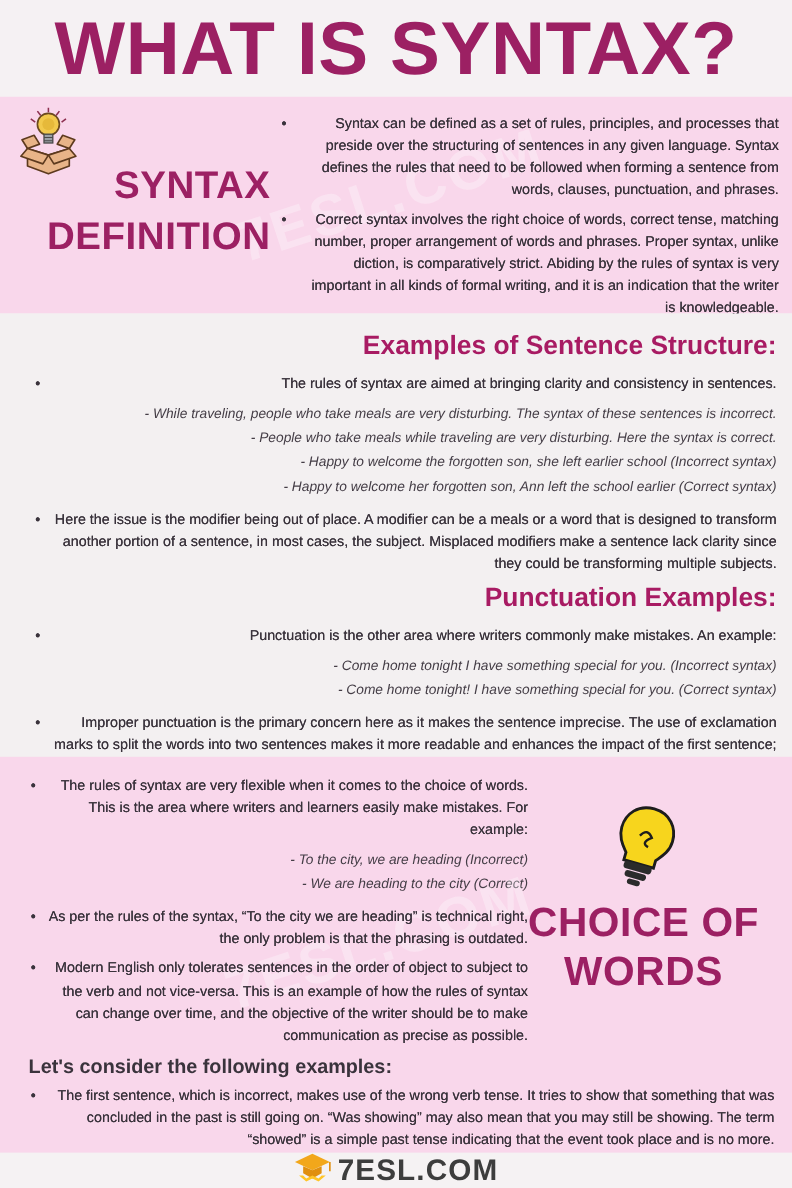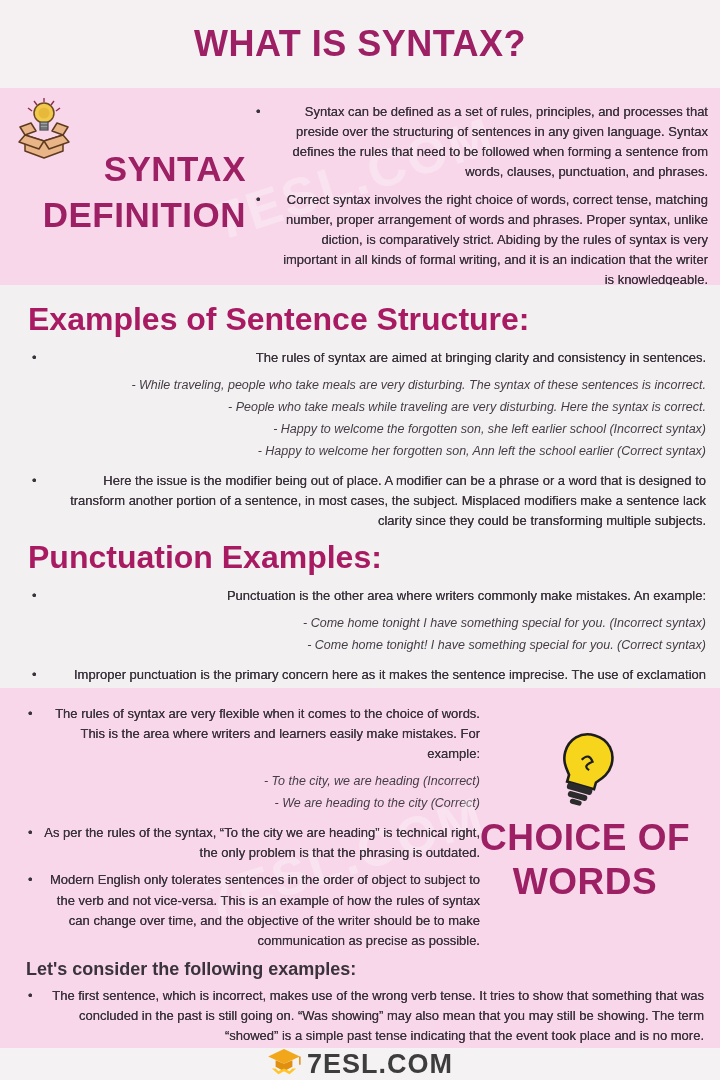--- a/index.html
+++ b/index.html
@@ -8,37 +8,37 @@
     font-family:"Liberation Sans", sans-serif;
     background:#f5f2f3;color:#3a333c;
   }
   .page{position:absolute;inset:0;}
   
   .header{
     position:absolute;top:0;left:0;right:0;height:88px;
     background:#f5f1f3;display:flex;align-items:center;justify-content:center;
   }
   .header h1{
-    margin:0;font-size:36px;font-weight:bold;color:#9c2063;letter-spacing:0.5px;
+    margin:0;font-size:68px;font-weight:bold;color:#9c2063;letter-spacing:0.5px;
   }
   
   ul{margin:0;padding:0;list-style:none;text-align:right;}
   .bullets li{
     position:relative;padding-left:15px;margin-bottom:7px;
     font-size:13px;line-height:1.55;color:#3a333c;
     text-shadow:0 0 .5px currentColor;
   }
   .bullets li::before{
     content:"\2022";position:absolute;left:0;top:0;color:#3a333c;
   }
   .examples li{
     font-style:italic;font-size:12.5px;line-height:1.75;color:#443d46;
   }
   h2.sec-head{
-    margin:8px 0 10px 0;font-size:32px;font-weight:bold;color:#a81b63;
+    margin:8px 0 10px 0;font-size:24px;font-weight:bold;color:#a81b63;text-align:right;
   }
   
   .sec-def{
     position:absolute;top:88px;left:0;right:0;height:197px;
     background:#f9d7eb;
   }
   .def-left{position:absolute;left:0;top:0;width:252px;height:100%;}
   .box-icon{position:absolute;left:14px;top:8px;}
   .def-title{
     position:absolute;left:10px;right:6px;top:58px;text-align:right;
@@ -141,21 +141,21 @@
     <ul class="bullets">
       <li>The rules of syntax are aimed at bringing clarity and consistency in sentences.</li>
     </ul>
     <ul class="examples">
       <li>- While traveling, people who take meals are very disturbing. The syntax of these sentences is incorrect.</li>
       <li>- People who take meals while traveling are very disturbing. Here the syntax is correct.</li>
       <li>- Happy to welcome the forgotten son, she left earlier school (Incorrect syntax)</li>
       <li>- Happy to welcome her forgotten son, Ann left the school earlier (Correct syntax)</li>
     </ul>
     <ul class="bullets">
-      <li>Here the issue is the modifier being out of place. A modifier can be a phrase or a word that is designed to transform another portion of a sentence, in most cases, the subject. Misplaced modifiers make a sentence lack clarity since they could be transforming multiple subjects.</li>
+      <li>Here the issue is the modifier being out of place. A modifier can be a meals or a word that is designed to transform another portion of a sentence, in most cases, the subject. Misplaced modifiers make a sentence lack clarity since they could be transforming multiple subjects.</li>
     </ul>
 
     <h2 class="sec-head">Punctuation Examples:</h2>
     <ul class="bullets">
       <li>Punctuation is the other area where writers commonly make mistakes. An example:</li>
     </ul>
     <ul class="examples">
       <li>- Come home tonight I have something special for you. (Incorrect syntax)</li>
       <li>- Come home tonight! I have something special for you. (Correct syntax)</li>
     </ul>

